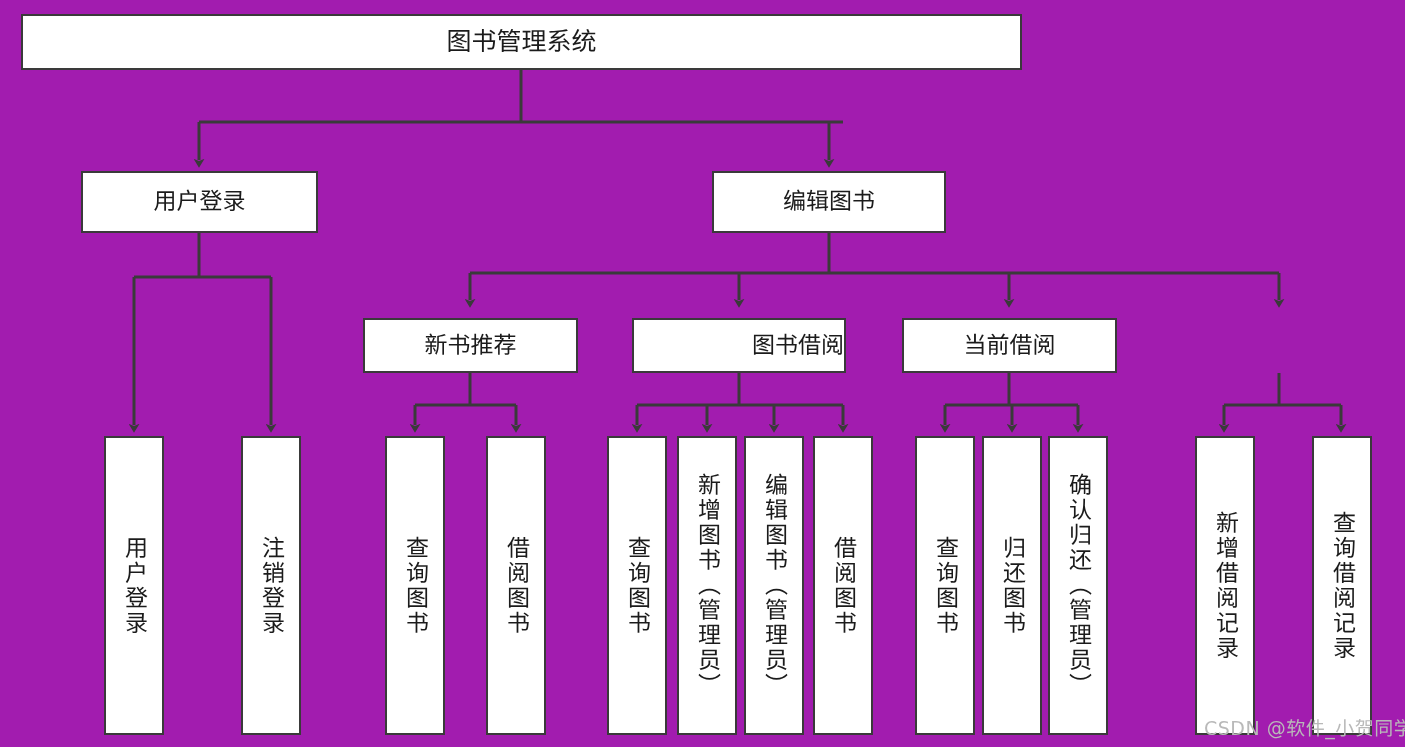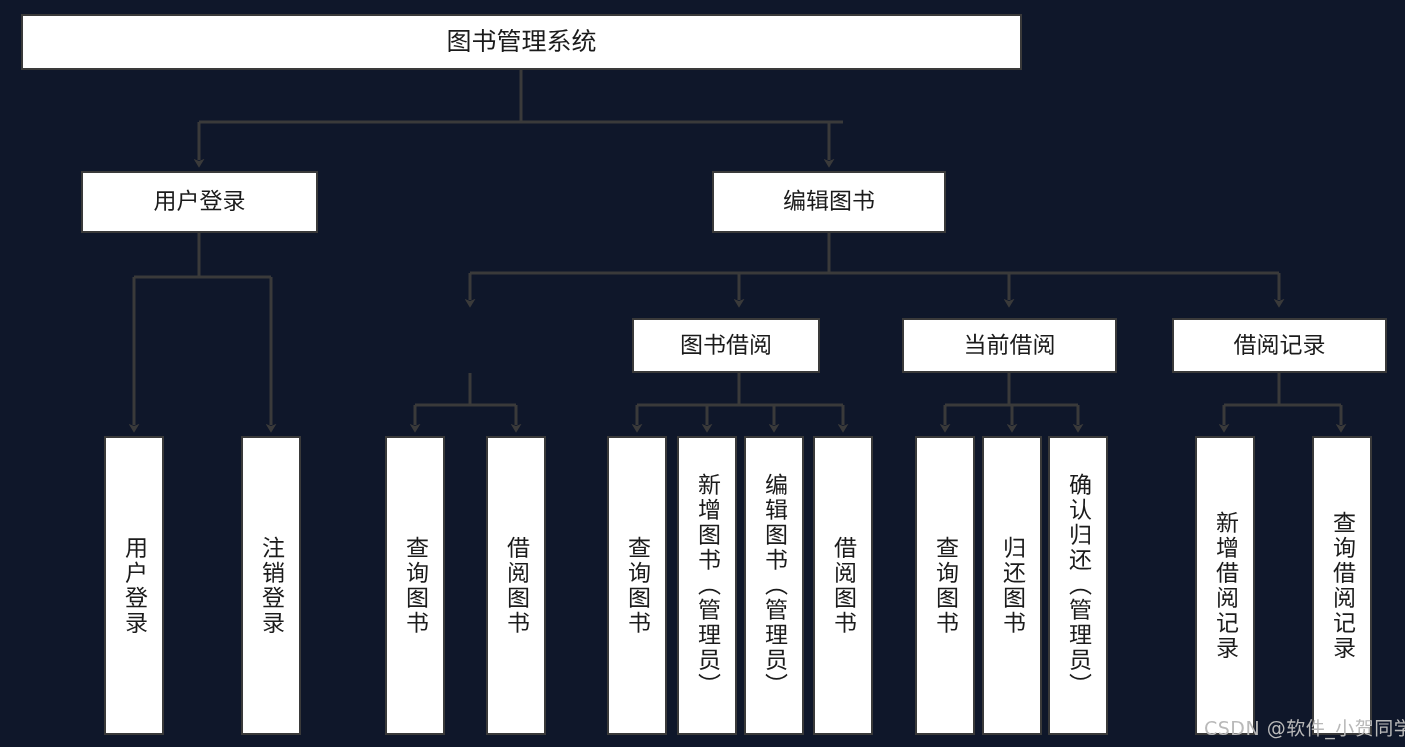--- a/index.html
+++ b/index.html
@@ -8,21 +8,21 @@
     padding: 0;
     background: #ffffff;
   }
   body {
     font-family: "DejaVu Sans", "Liberation Sans", sans-serif;
   }
   #diagram-canvas {
     position: relative;
     width: 1405px;
     height: 747px;
-    background: #0f172a;
+    background: #a21caf;
     overflow: hidden;
   }
   #edge-layer {
     position: absolute;
     left: 0;
     top: 0;
     width: 1405px;
     height: 747px;
     pointer-events: none;
   }
@@ -135,32 +135,32 @@
   </div>
 
   <div class="node level-1" style="left:81px; top:171px; width:237px; height:62px;">
     <span class="hlabel">用户登录</span>
   </div>
 
   <div class="node level-1" style="left:712px; top:171px; width:234px; height:62px;">
     <span class="hlabel">编辑图书</span>
   </div>
 
-
-  <div class="node level-2" style="left:632px; top:318px; width:188px; height:55px;">
+  <div class="node level-2" style="left:363px; top:318px; width:215px; height:55px;">
+    <span class="hlabel">新书推荐</span>
+  </div>
+
+  <div class="node level-2" style="left:632px; top:318px; width:214px; height:55px;justify-content:flex-end;">
     <span class="hlabel">图书借阅</span>
   </div>
 
   <div class="node level-2" style="left:902px; top:318px; width:215px; height:55px;justify-content:center;">
     <span class="hlabel">当前借阅</span>
   </div>
 
-  <div class="node level-2" style="left:1172px; top:318px; width:215px; height:55px;">
-    <span class="hlabel">借阅记录</span>
-  </div>
 
   <div class="node leaf" style="left:104px; top:436px; width:60px; height:299px;">
     <span class="vlabel">用户登录</span>
   </div>
 
   <div class="node leaf" style="left:241px; top:436px; width:60px; height:299px;">
     <span class="vlabel">注销登录</span>
   </div>
 
   <div class="node leaf" style="left:385px; top:436px; width:60px; height:299px;">

